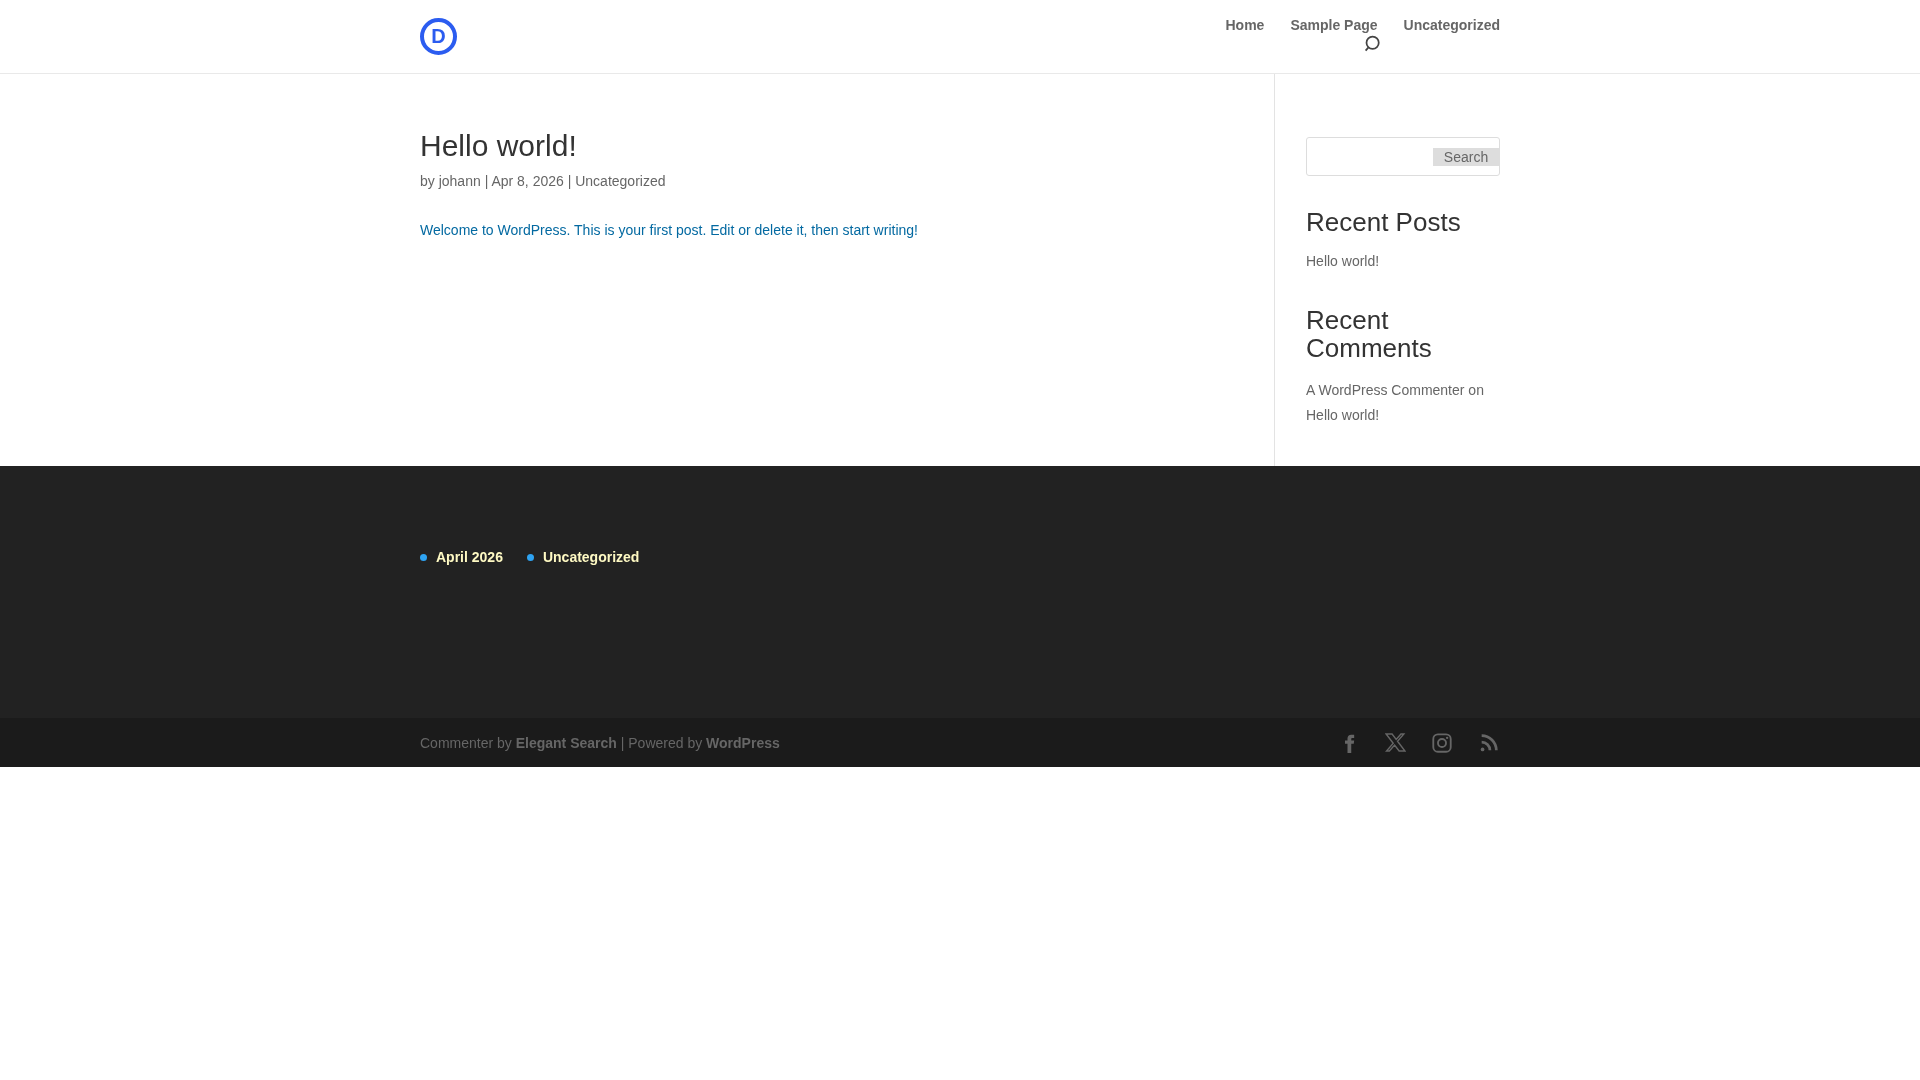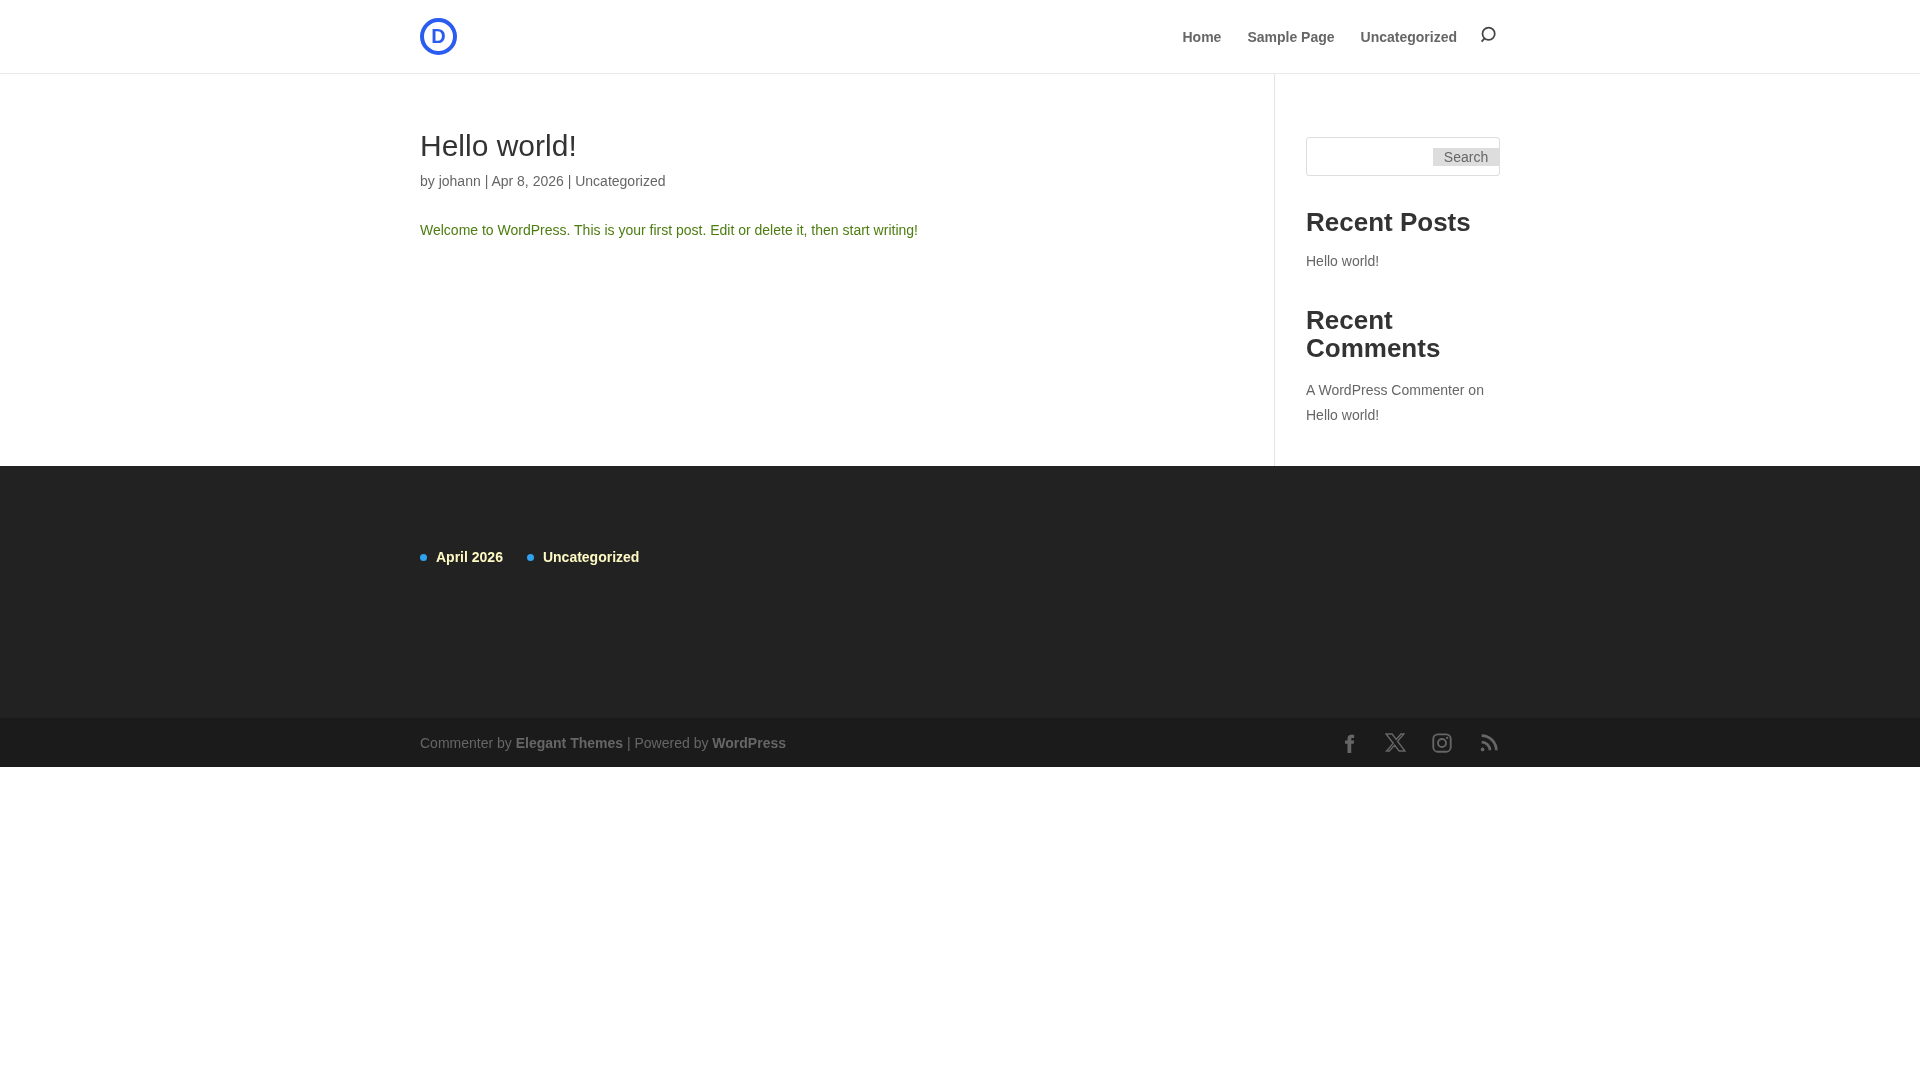--- a/index.html
+++ b/index.html
@@ -10,46 +10,46 @@
   .page { width: 1920px; height: 1080px; position: relative; background: #fff; overflow: hidden; }
   .container { width: 1080px; margin: 0 auto; position: relative; }
 
   
   .site-header { height: 74px; background: #fff; border-bottom: 1px solid #e9e9e9; }
   .header-inner { height: 73px; display: flex; align-items: center; justify-content: space-between; }
   .logo-link { display: flex; align-items: center; }
   .logo-circle { width: 37px; height: 37px; border: 4px solid #2b5cf0; border-radius: 50%;
                  display: flex; align-items: center; justify-content: center; }
   .logo-d { color: #2b5cf0; font-size: 20px; font-weight: 700; line-height: 1; transform: translateY(-1px); }
-  .top-nav { display: flex; align-items: center; }
+  .top-nav { display: flex; align-items: center; flex-direction: column; }
   .top-nav ul { list-style: none; display: flex; align-items: center; gap: 26px; margin: 0; padding: 0; }
   .top-nav a.nav-link { color: #666; font-size: 14px; font-weight: 600; }
   .nav-search-btn { background: none; border: none; padding: 0; margin-left: 22px; cursor: pointer;
                     display: flex; align-items: center; }
 
   
   .main-area { height: 392px; background: #fff; }
   .main-inner { height: 100%; }
   .main-divider { position: absolute; left: 854px; top: 0; width: 1px; height: 100%; background: #e3e3e3; }
 
   .content-col { position: absolute; left: 0; top: 0; width: 834px; padding-top: 55px; }
   .post-title { margin: 0; font-size: 30px; font-weight: 500; color: #333; line-height: 1.1; }
   .post-title a { color: #333; }
   .post-meta { margin: 11px 0 0; font-size: 14px; color: #666; }
   .post-meta a { color: #666; }
-  .post-excerpt { margin: 30px 0 0; font-size: 14px; line-height: 1.7; color: #4d7c0f; }
+  .post-excerpt { margin: 30px 0 0; font-size: 14px; line-height: 1.7; color: #0369a1; }
 
   .sidebar-col { position: absolute; left: 886px; top: 0; width: 194px; padding-top: 63px; }
   .search-form { display: flex; height: 39px; border: 1px solid #ddd; border-radius: 3px;
                  overflow: hidden; background: #fff; align-items: center; }
   .search-form input { flex: 1; min-width: 0; border: none; outline: none; padding: 0 10px;
                        font-size: 14px; font-family: inherit; color: #666; background: #fff; }
   .search-form button { width: 66px; border: none; background: #ddd; color: #666; font-size: 14px;
                         font-family: inherit; cursor: pointer; }
-  .widget-title { margin: 33px 0 0; font-size: 26px; font-weight: 700; color: #333; line-height: 1.05; }
+  .widget-title { margin: 33px 0 0; font-size: 26px; font-weight: 400; color: #333; line-height: 1.05; }
   .widget-list { list-style: none; margin: 13px 0 0; padding: 0; font-size: 14px; line-height: 1.8; }
   .widget-list a { color: #666; }
   .comment-item { margin: 16px 0 0; font-size: 14px; line-height: 1.8; color: #666; }
   .comment-item a { color: #666; }
 
   
   .site-footer { background: #222222; height: 252px; padding-top: 66px; }
   .footer-headings { line-height: 1; }
   .footer-headings .fw-title { font-size: 26px; font-weight: 500; color: #2ea3f2; }
   .footer-list { list-style: none; display: flex; gap: 24px; margin: 17px 0 0; padding: 0; }
@@ -155,21 +155,21 @@
           <a>Uncategorized</a>
         </li>
       </ul>
     </div>
   </footer>
 
   <div class="bottom-bar">
     <div class="container bb-inner">
       <p class="credits">
         <span>Commenter by</span>
-        <a>Elegant Themes</a>
+        <a>Elegant Search</a>
         <span>| Powered by</span>
         <a>WordPress</a>
       </p>
       <div class="social-links">
         <a>
           <span>
             <svg width="20" height="20" viewBox="0 0 24 24" fill="#666">
               <path d="M13.5 9H17l-.5 4h-3v11h-4.5V13H6V9h3V6.7C9 4 10.6 2 13.6 2H17v4h-2.2c-1 0-1.3.5-1.3 1.4V9z"></path>
             </svg>
           </span>

